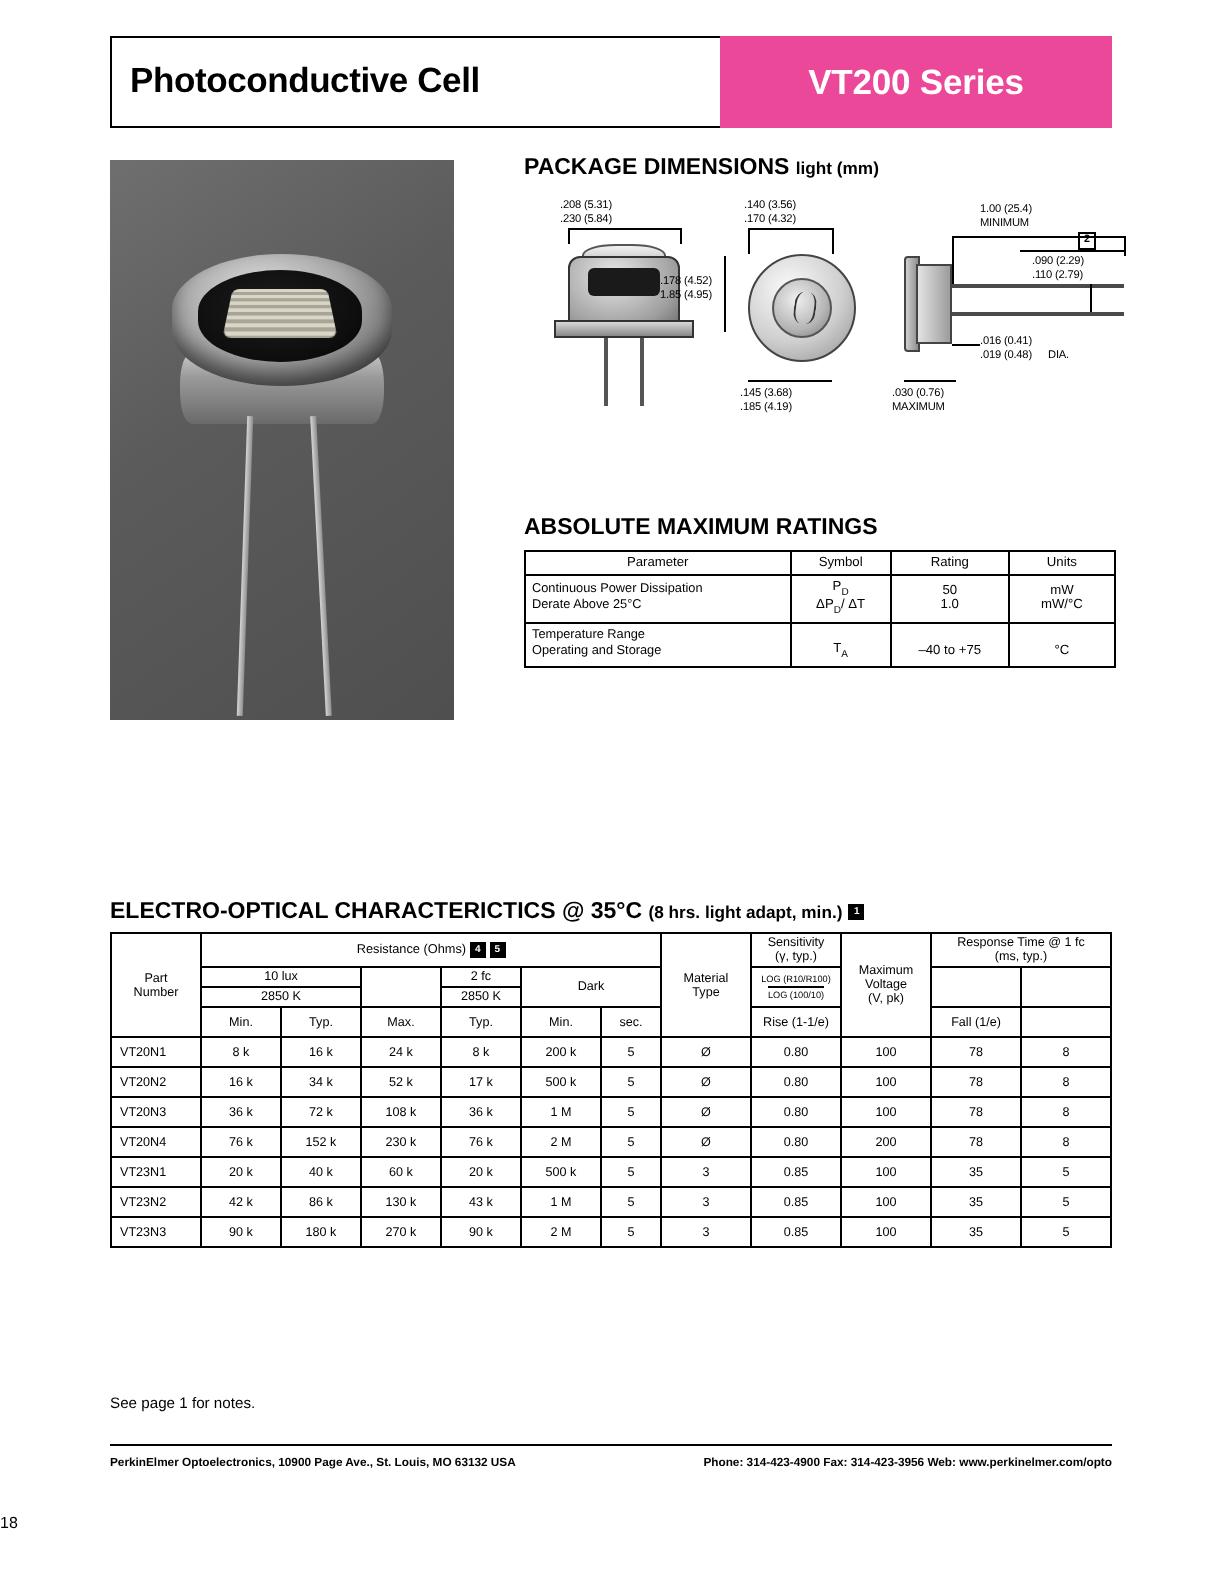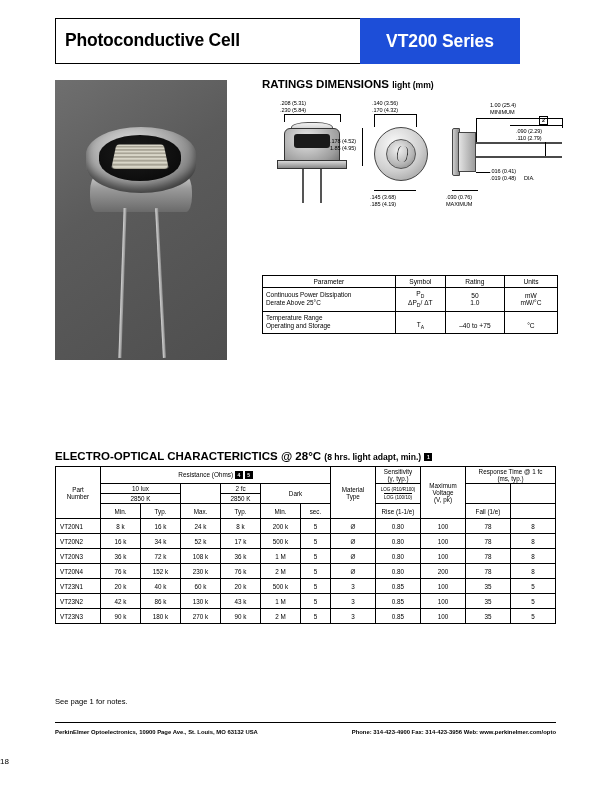--- a/index.html
+++ b/index.html
@@ -44,23 +44,23 @@
     position: absolute;
     left: 10px;
     top: 12px;
     font-size: 17.5px;
     font-weight: bold;
     letter-spacing: -0.2px;
   }
   .header .right-box {
     position: absolute;
     left: 305px; top: 0;
-    width: 160px;
+    width: 196px;
     height: 46px;
-    background: #1d4ed8;
+    background: #ec4899;
     color: #fff;
   }
   .header .series {
     position: absolute;
     left: 0; right: 0;
     top: 13px;
     text-align: center;
     font-size: 17.5px;
     font-weight: bold;
     letter-spacing: -0.1px;
@@ -370,21 +370,21 @@
   <div class="photo">
     <div class="base"></div>
     <div class="cap-outer"></div>
     <div class="cap-inner"></div>
     <div class="cell-face"></div>
     <div class="lead l1"></div>
     <div class="lead l2"></div>
   </div>
 
   <div class="sec-title" style="left:262px; top:78px;">
-    <span>RATINGS DIMENSIONS</span>
+    <span>PACKAGE DIMENSIONS</span>
     <span class="sub">light (mm)</span>
   </div>
 
   <div class="pkg">
 
     <div class="body-top"></div>
     <div class="can"></div>
     <div class="can-window"></div>
     <div class="flange"></div>
     <div class="leads-left">
@@ -437,20 +437,21 @@
     <div class="lbl" style="left:228px; top:81px;">.019 (0.48)</div>
     <div class="lbl" style="left:262px; top:81px;">DIA.</div>
 
     <div class="ln vline" style="left:283px; top:48px; height:14px;"></div>
     <div class="lbl" style="left:254px; top:34px;">.090 (2.29)</div>
     <div class="lbl" style="left:254px; top:41px;">.110 (2.79)</div>
     <div class="box-letter" style="left:277px; top:22px;">2</div>
     <div class="ln hline" style="left:248px; top:31px; width:52px;"></div>
   </div>
 
+  <div class="sec-title" style="left:262px; top:258px;">ABSOLUTE MAXIMUM RATINGS</div>
 
   <div class="amr-wrap">
     <table class="amr">
       <thead>
         <tr>
           <th style="width:45%;">Parameter</th>
           <th style="width:17%;">Symbol</th>
           <th style="width:20%;">Rating</th>
           <th style="width:18%;">Units</th>
         </tr>
@@ -487,21 +488,21 @@
           </td>
           <td class="c">
             <div style="margin-top:6px;">°C</div>
           </td>
         </tr>
       </tbody>
     </table>
   </div>
 
   <div class="sec-title" style="left:55px; top:450px;">
-    <span>ELECTRO-OPTICAL CHARACTERICTICS @ 28°C</span>
+    <span>ELECTRO-OPTICAL CHARACTERICTICS @ 35°C</span>
     <span class="sub">(8 hrs. light adapt, min.)</span>
     <span class="marker">1</span>
   </div>
 
   <div class="eoc-wrap">
     <table class="eoc">
       <colgroup>
         <col style="width:9%">
           <col style="width:8%">
           <col style="width:8%">

